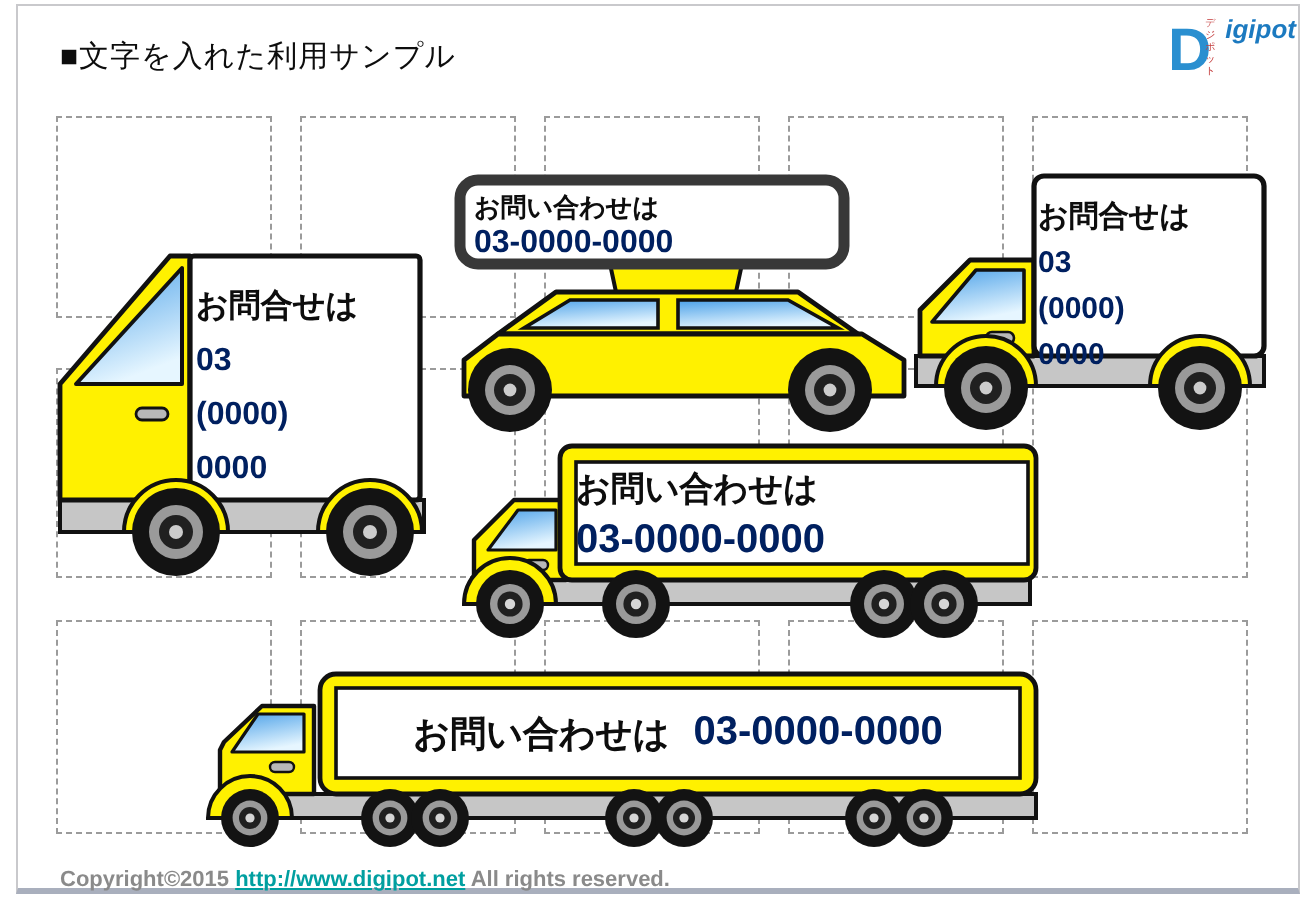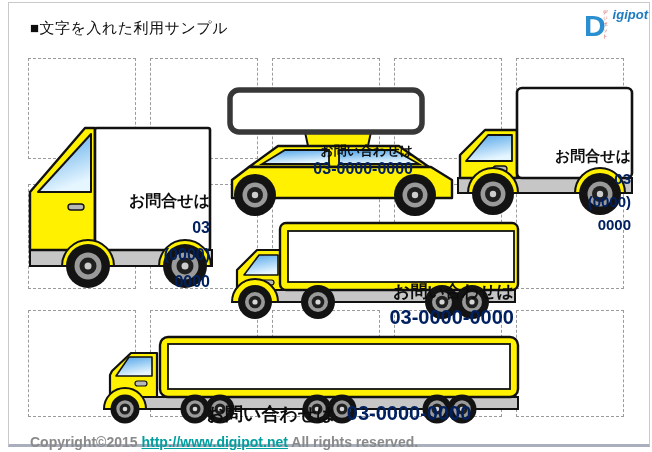--- a/index.html
+++ b/index.html
@@ -19,35 +19,35 @@
   .logo{position:absolute;left:584px;top:7px;width:64px;height:32px;z-index:3;display:flex;align-items:flex-end;}
   .logo .d{font-size:30px;line-height:26px;font-weight:bold;color:#2a8fd0;}
   .logo .right{display:flex;flex-direction:row;margin-left:-3px;}
   .logo .kana{font-size:5px;color:#c33b3b;letter-spacing:1px;line-height:6px;}
   .logo .rest{font-size:13px;font-weight:bold;color:#1c7ac0;line-height:12px;font-style:italic;}
   
   .cell{position:absolute;width:106px;border:1px dashed #9b9b9b;z-index:1;}
   
   .vehicle{position:absolute;z-index:2;}
   .vehicle svg{display:block;overflow:visible;}
-  .sign{position:absolute;font-weight:bold;text-align:right;color:#0d0d0d;z-index:3;margin-top:47px;}
+  .sign{position:absolute;font-weight:bold;text-align:left;color:#0d0d0d;z-index:3;}
   .num{color:#002060;}
   .sign-l{left:70px;top:18px;width:112px;font-size:16px;line-height:27px;}
   .sign-r{left:64px;top:12px;width:112px;font-size:15px;line-height:23px;}
   .sign-taxi{left:12px;top:7px;width:176px;}
   .sign-taxi .l1{font-size:13px;line-height:17px;}
   .sign-taxi .l2{font-size:16px;line-height:19px;}
   .sign-mid{left:56px;top:13px;width:226px;}
   .sign-mid .l1{font-size:17px;line-height:24px;}
   .sign-mid .l2{font-size:20px;line-height:26px;}
   .sign-long{left:63px;top:11px;width:342px;height:45px;display:flex;align-items:center;justify-content:center;gap:12px;}
   .sign-long .jp{font-size:18px;}
   .sign-long .tel{font-size:20px;}
   
-  .footer{position:absolute;left:30px;top:434px;font-size:14px;font-weight:bold;color:#8a8a8a;z-index:3;}
+  .footer{position:absolute;left:30px;top:434px;font-size:11px;font-weight:bold;color:#8a8a8a;z-index:3;}
   .footer a{color:#009fa0;text-decoration:underline;}
 </style>
 </head>
 <body>
 
 <svg width="0" height="0" style="position:absolute" aria-hidden="true">
   <defs>
     <linearGradient id="glassGrad" x1="0" y1="0" x2="0.35" y2="1">
       <stop offset="0" stop-color="#4aa0e8"></stop>
       <stop offset="1" stop-color="#e6f6ff"></stop>

